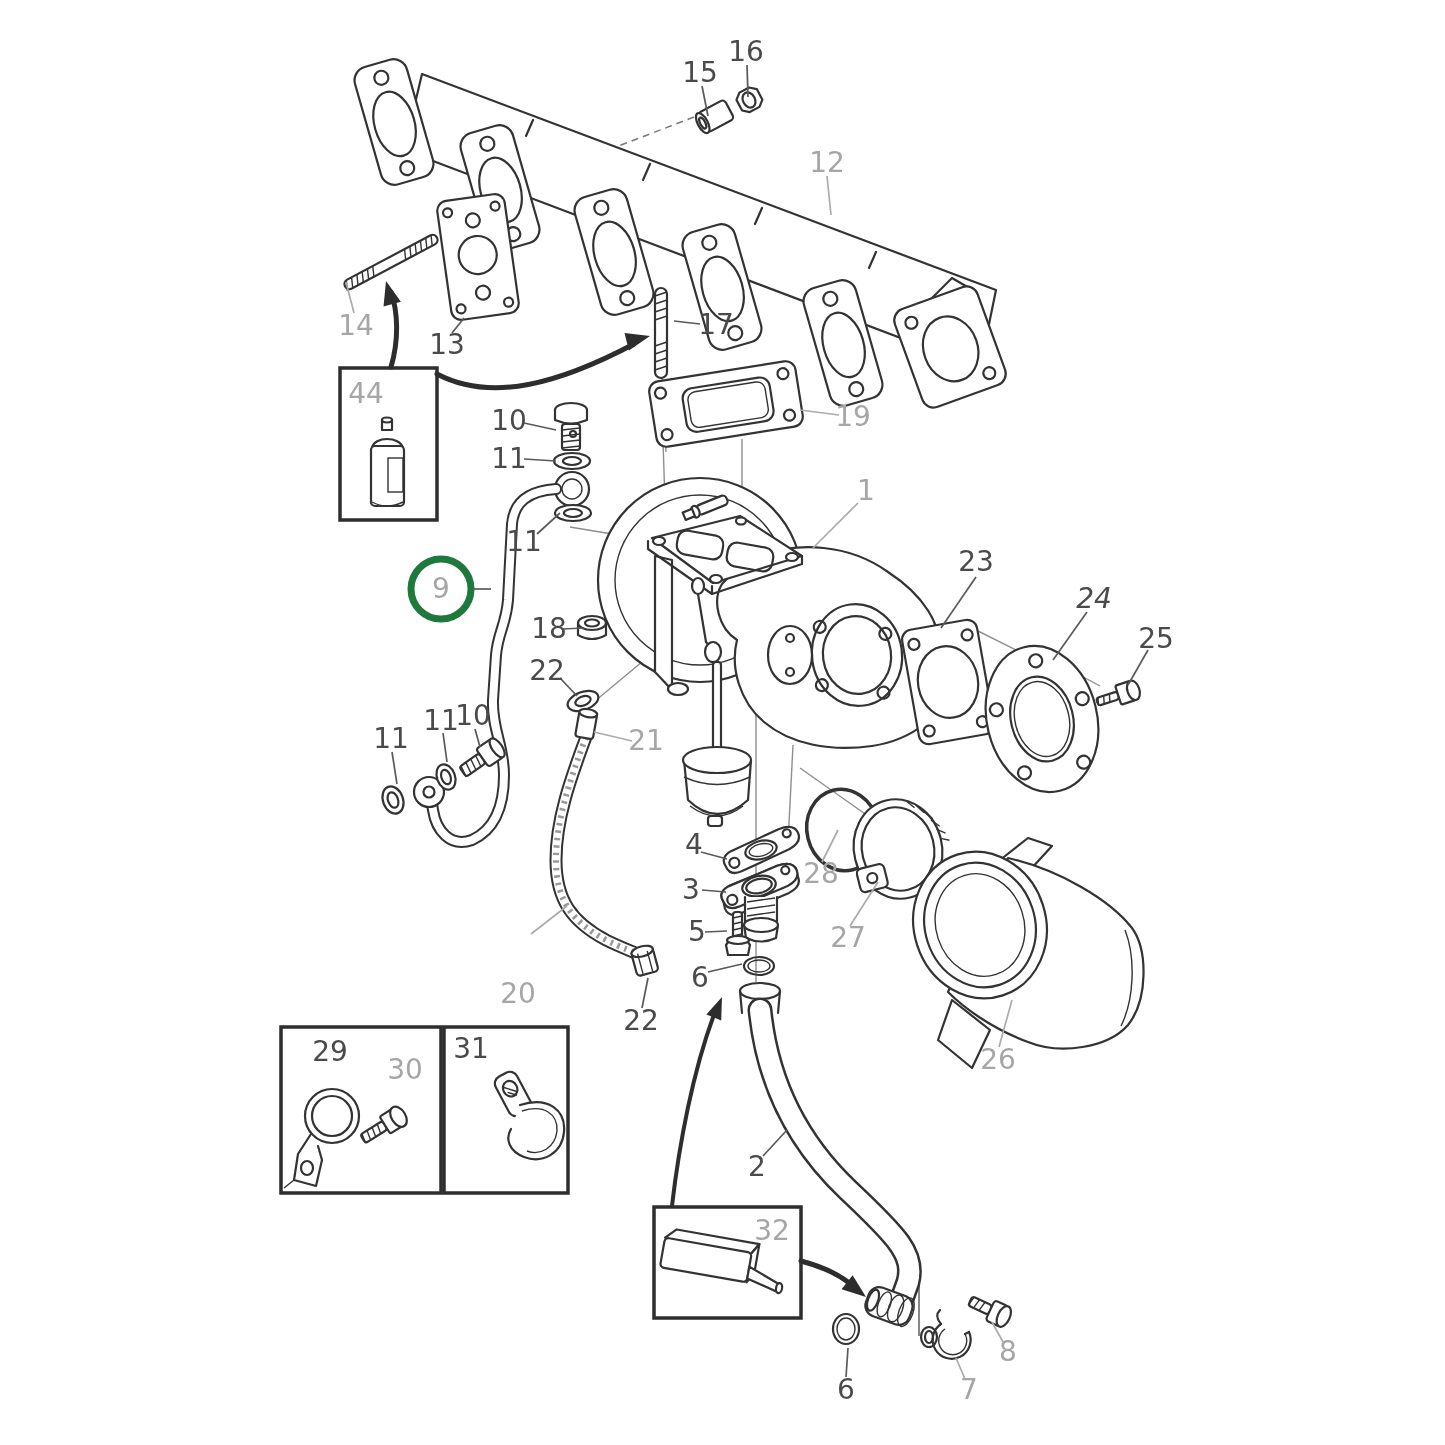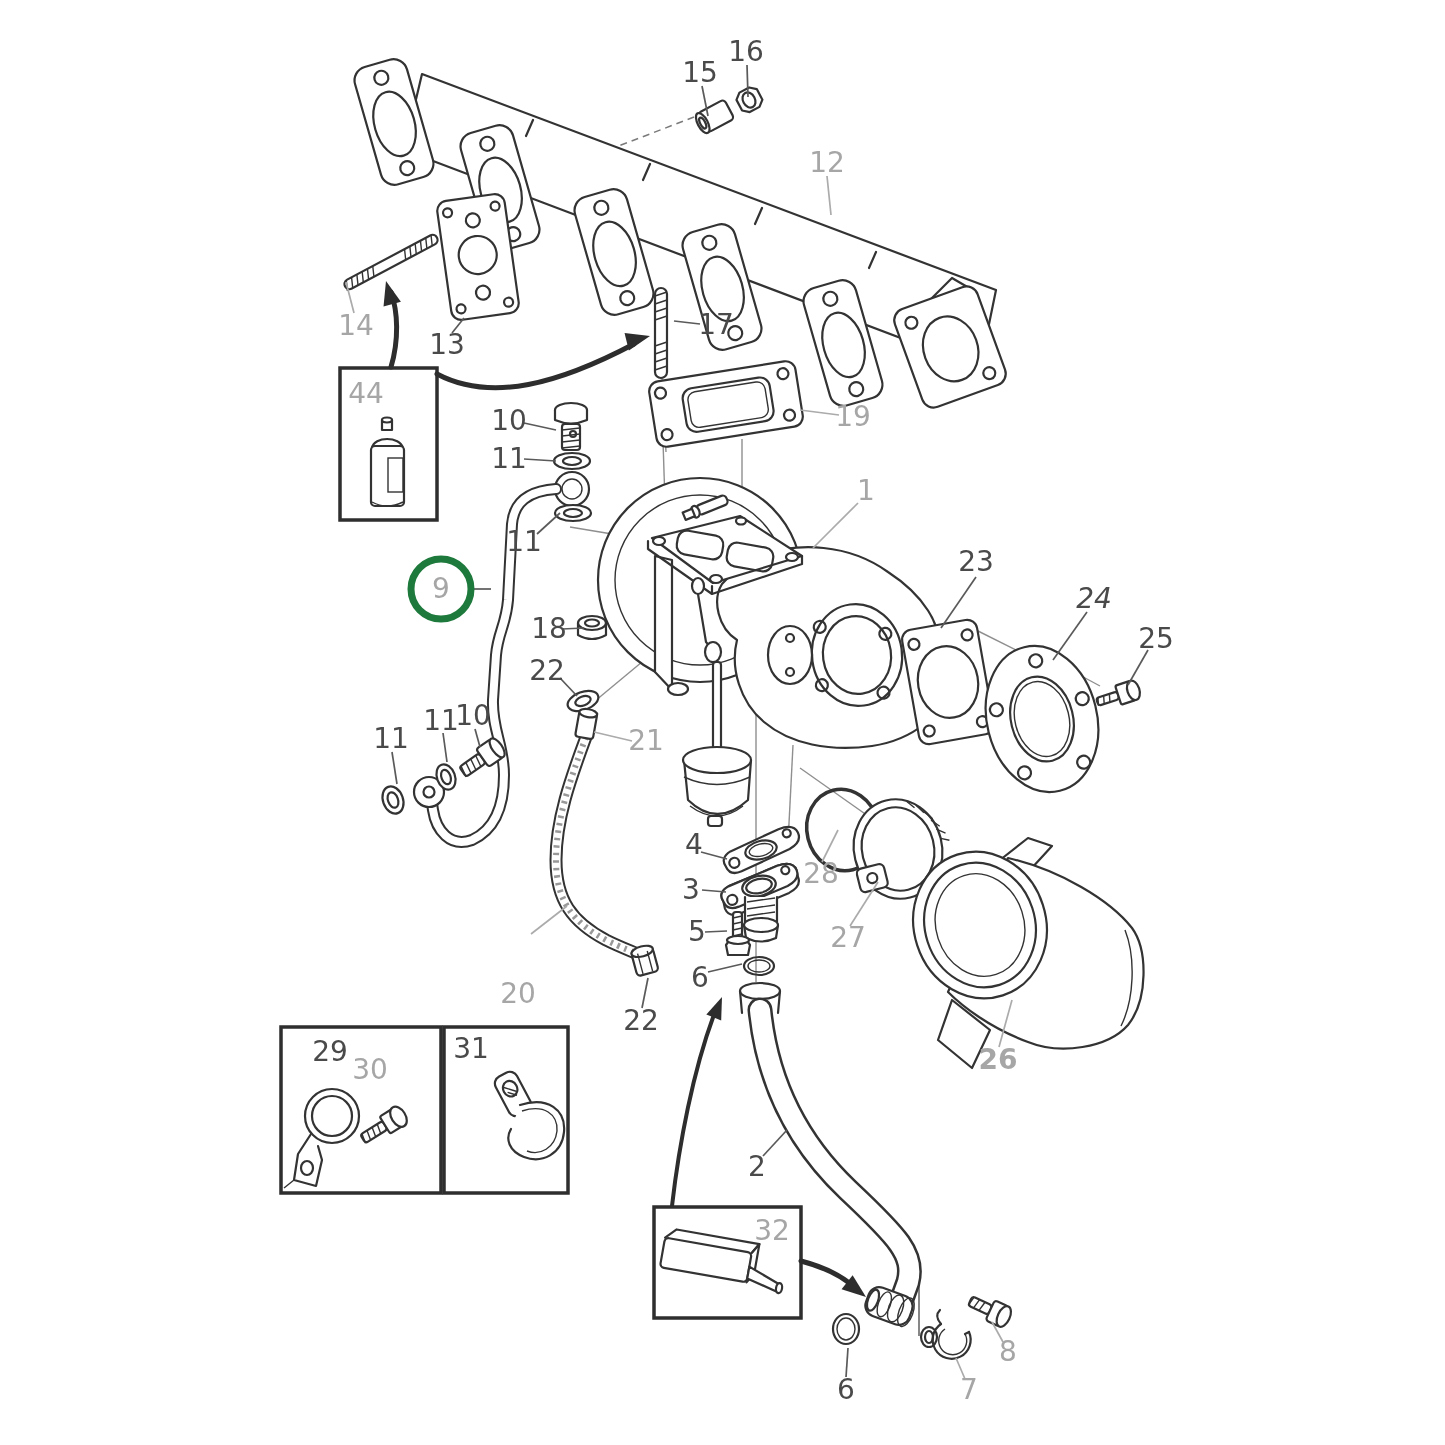--- a/index.html
+++ b/index.html
@@ -501,23 +501,23 @@
       <div class="callout tone-dark" style="left: 473px; top: 716px;">10</div>
       <div class="callout tone-light" style="left: 646px; top: 741px;">21</div>
       <div class="callout tone-light" style="left: 518px; top: 994px;">20</div>
       <div class="callout tone-dark" style="left: 641px; top: 1021px;">22</div>
       <div class="callout tone-dark" style="left: 694px; top: 845px;">4</div>
       <div class="callout tone-dark" style="left: 691px; top: 890px;">3</div>
       <div class="callout tone-dark" style="left: 697px; top: 932px;">5</div>
       <div class="callout tone-dark" style="left: 700px; top: 978px;">6</div>
       <div class="callout tone-light" style="left: 821px; top: 874px;">28</div>
       <div class="callout tone-light" style="left: 848px; top: 938px;">27</div>
-      <div class="callout tone-light" style="left: 998px; top: 1060px; font-weight: bold;">26</div>
+      <div class="callout tone-light" style="left: 998px; top: 1060px;">26</div>
       <div class="callout tone-dark" style="left: 330px; top: 1052px;">29</div>
-      <div class="callout tone-light" style="left: 370px; top: 1070px;">30</div>
+      <div class="callout tone-light" style="left: 405px; top: 1070px;">30</div>
       <div class="callout tone-dark" style="left: 471px; top: 1049px;">31</div>
       <div class="callout tone-light" style="left: 772px; top: 1231px;">32</div>
       <div class="callout tone-dark" style="left: 757px; top: 1167px;">2</div>
       <div class="callout tone-dark" style="left: 846px; top: 1390px;">6</div>
       <div class="callout tone-light" style="left: 969px; top: 1390px;">7</div>
       <div class="callout tone-light" style="left: 1008px; top: 1352px;">8</div>
     </div>
 
 </div>
 

